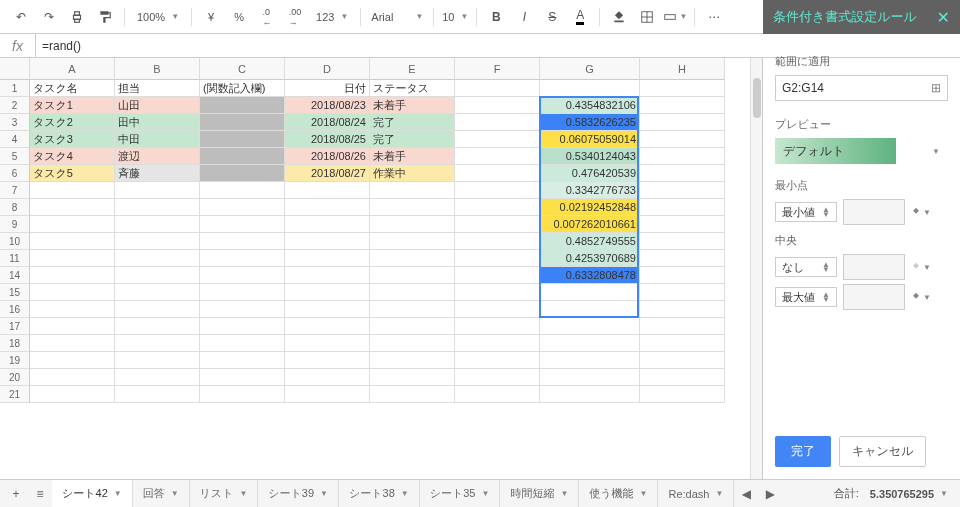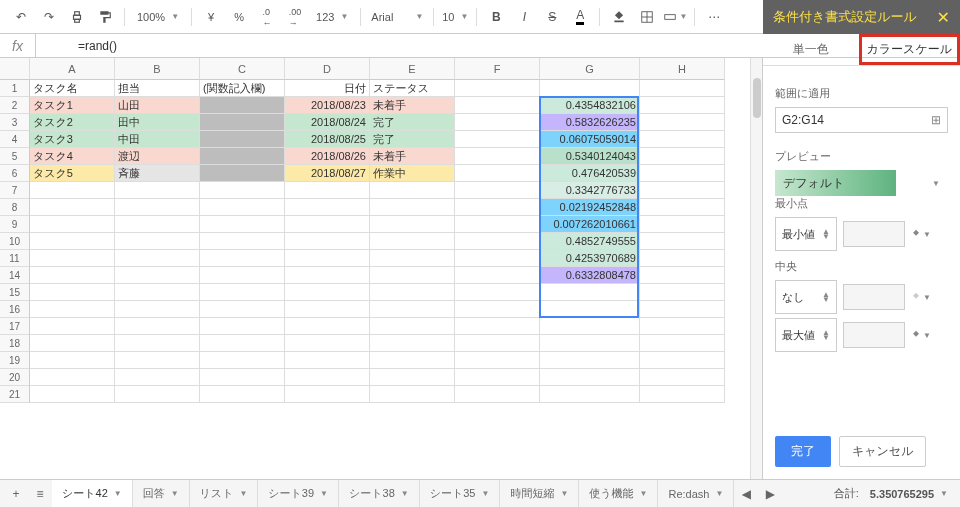--- a/index.html
+++ b/index.html
@@ -8,21 +8,21 @@
 .toolbar { height: 34px; display: flex; align-items: center; padding: 0 8px; gap: 2px; border-bottom: 1px solid #ccc; }
 .tb-btn { width: 26px; height: 26px; display: flex; align-items: center; justify-content: center; color: #555; cursor: pointer; border-radius: 2px; }
 .tb-sep { width: 1px; height: 18px; background: #ddd; margin: 0 4px; }
 .tb-zoom { font-size: 11px; color: #555; padding: 0 6px; display: flex; align-items: center; gap: 4px; }
 .tb-text { font-size: 11px; color: #555; padding: 0 4px; }
 .dd-arrow { font-size: 8px; color: #888; margin-left: 2px; }
 .tb-font { width: 60px; font-size: 11px; color: #555; display: flex; align-items: center; justify-content: space-between; padding: 0 4px; }
 .tb-size { width: 30px; font-size: 11px; color: #555; display: flex; align-items: center; justify-content: center; gap: 4px; }
 .tb-more { margin-left: auto; }
 
-.fx-row { height: 24px; display: flex; align-items: center; border-bottom: 1px solid #ccc; gap: 36px; }
+.fx-row { height: 24px; display: flex; align-items: center; border-bottom: 1px solid #ccc; }
 .fx-label { width: 36px; text-align: center; font-style: italic; color: #888; font-size: 14px; border-right: 1px solid #ccc; height: 100%; display: flex; align-items: center; justify-content: center; }
 .fx-input { flex: 1; padding: 0 6px; font-size: 12px; color: #333; }
 
 .sheet-area { display: flex; height: calc(100% - 34px - 24px - 28px); }
 .grid { flex: 1; overflow: hidden; position: relative; }
 .cols { display: flex; height: 22px; }
 .col-h { background: #f8f8f8; border-right: 1px solid #ddd; border-bottom: 1px solid #ccc; font-size: 11px; color: #666; display: flex; align-items: center; justify-content: center; }
 .corner { width: 30px; background: #f8f8f8; border-right: 1px solid #ddd; border-bottom: 1px solid #ccc; }
 .row { display: flex; height: 17px; }
 .row-h { width: 30px; background: #f8f8f8; border-right: 1px solid #ccc; border-bottom: 1px solid #ddd; font-size: 10px; color: #666; display: flex; align-items: center; justify-content: center; }
@@ -34,51 +34,51 @@
 .cE { width: 85px; }
 .cF { width: 85px; }
 .cG { width: 100px; }
 .cH { width: 85px; }
 .right { justify-content: flex-end; }
 
 .vscroll { width: 12px; background: #f5f5f5; border-left: 1px solid #ddd; position: relative; }
 .vthumb { position: absolute; top: 20px; width: 8px; left: 2px; height: 40px; background: #ccc; border-radius: 4px; }
 
 .panel { width: 198px; background: #fff; border-left: 1px solid #ccc; display: flex; flex-direction: column; }
-.panel-head { background: #616161; color: #fde047; height: 34px; display: flex; align-items: center; padding: 0 10px; font-size: 13px; justify-content: space-between; margin-top: -58px; position: relative; z-index: 10; }
+.panel-head { background: #616161; color: #5eead4; height: 34px; display: flex; align-items: center; padding: 0 10px; font-size: 13px; justify-content: space-between; margin-top: -58px; position: relative; z-index: 10; }
 .panel-close { cursor: pointer; font-size: 16px; }
 .panel-tabs { display: flex; height: 32px; border-bottom: 1px solid #ddd; }
 .ptab { flex: 1; display: flex; align-items: center; justify-content: center; font-size: 12px; color: #666; cursor: pointer; }
 .ptab.active { border: 3px solid #d93025; color: #333; font-weight: 500; }
 .panel-body { padding: 12px; flex: 1; overflow-y: auto; }
 .plabel { font-size: 11px; color: #666; margin-bottom: 6px; margin-top: 8px; }
 .range-input { display: flex; align-items: center; border: 1px solid #ccc; height: 26px; padding: 0 6px; font-size: 12px; }
 .range-input .grid-icon { margin-left: auto; color: #888; }
 .preview-box { background: #a8d5b5; height: 26px; display: flex; align-items: center; padding: 0 8px; font-size: 12px; position: relative; }
 .preview-box .dd-arrow { position: absolute; right: 8px; }
 .point-row { display: flex; align-items: center; gap: 6px; margin-bottom: 4px; }
-.point-sel { border: 1px solid #ccc; height: 34px; width: 62px; display: flex; align-items: center; padding: 0 6px; font-size: 11px; }
+.point-sel { border: 1px solid #ccc; height: 20px; width: 62px; display: flex; align-items: center; padding: 0 6px; font-size: 11px; }
 .point-sel .arrows { margin-left: auto; font-size: 8px; color: #888; line-height: 5px; }
 .point-val { border: 1px solid #ccc; height: 26px; width: 62px; background: #f5f5f5; }
 .point-color { width: 20px; height: 20px; display: flex; align-items: center; justify-content: center; }
 .panel-actions { display: flex; gap: 8px; padding: 12px; }
 .btn-primary { background: #4285f4; color: #fff; border: none; padding: 6px 16px; font-size: 12px; border-radius: 2px; cursor: pointer; }
 .btn-secondary { background: #fff; color: #555; border: 1px solid #ccc; padding: 6px 12px; font-size: 12px; border-radius: 2px; cursor: pointer; }
 
 .bottom-bar { position: absolute; bottom: 0; left: 0; right: 0; height: 28px; display: flex; align-items: center; background: #f5f5f5; border-top: 1px solid #ccc; padding: 0 4px; }
 .bb-btn { width: 24px; height: 24px; display: flex; align-items: center; justify-content: center; color: #666; cursor: pointer; }
 .tabs { display: flex; align-items: center; gap: 0; overflow: hidden; }
 .tab { padding: 0 10px; font-size: 11px; color: #666; display: flex; align-items: center; gap: 4px; height: 28px; border-right: 1px solid #ddd; cursor: pointer; }
 .tab.active { background: #fff; font-weight: 500; color: #333; }
 .status { margin-left: auto; font-size: 11px; color: #555; padding: 0 8px; display: flex; align-items: center; gap: 4px; }
-.g-grad2 { background: #c4b5fd; }
+.g-grad2 { background: #3b82f6; }
 .g-grad4 { background: #b8e0ca; }
 .g-grad5 { background: #cceadc; padding-left: 32px; }
 .g-grad6 { background: #d8eee4; }
-.g-grad8 { background: #7dd3fc; }
+.g-grad8 { background: #fde047; }
 .g-grad11 { background: #98d6b8; }
 .sel-range { position: absolute; border: 2px solid #4285f4; pointer-events: none; }
 </style>
 </head>
 <body>
 
 <div class="toolbar">
   <div class="tb-btn">↶</div>
   <div class="tb-btn">↷</div>
   <div class="tb-btn">
@@ -384,37 +384,33 @@
     </div>
   <div class="vscroll">
       <div class="vthumb"></div>
     </div>
 
   <div class="panel">
     <div class="panel-head">
       <span>条件付き書式設定ルール</span>
       <span class="panel-close">✕</span>
     </div>
-    <div class="panel-tabs">
-      <div class="ptab">単一色</div>
-      <div class="ptab active">カラースケール</div>
-    </div>
     <div class="panel-body">
       <div class="plabel">範囲に適用</div>
       <div class="range-input">
         <span>G2:G14</span>
         <span class="grid-icon">⊞</span>
       </div>
       <div class="plabel" style="margin-top:16px">プレビュー</div>
       <div class="preview-box" style="background:linear-gradient(90deg,#c6e7cf 0%,#5eb37f 70%,#fff 70%,#fff 100%)">
         <span>デフォルト</span>
           <span class="dd-arrow">▼</span>
       </div>
 
-      <div class="plabel" style="margin-top:0">最小点</div>
+      <div class="plabel" style="margin-top:14px">最小点</div>
       <div class="point-row">
         <div class="point-sel">
             <span>最小値</span>
             <span class="arrows">▲<br>▼</span>
           </div>
         <div class="point-val"></div>
         <div class="point-color">
             <svg width="16" height="16" viewBox="0 0 24 24" fill="#888">
               <path d="M12 2l7 7-7 7-7-7z"></path>
             </svg>

